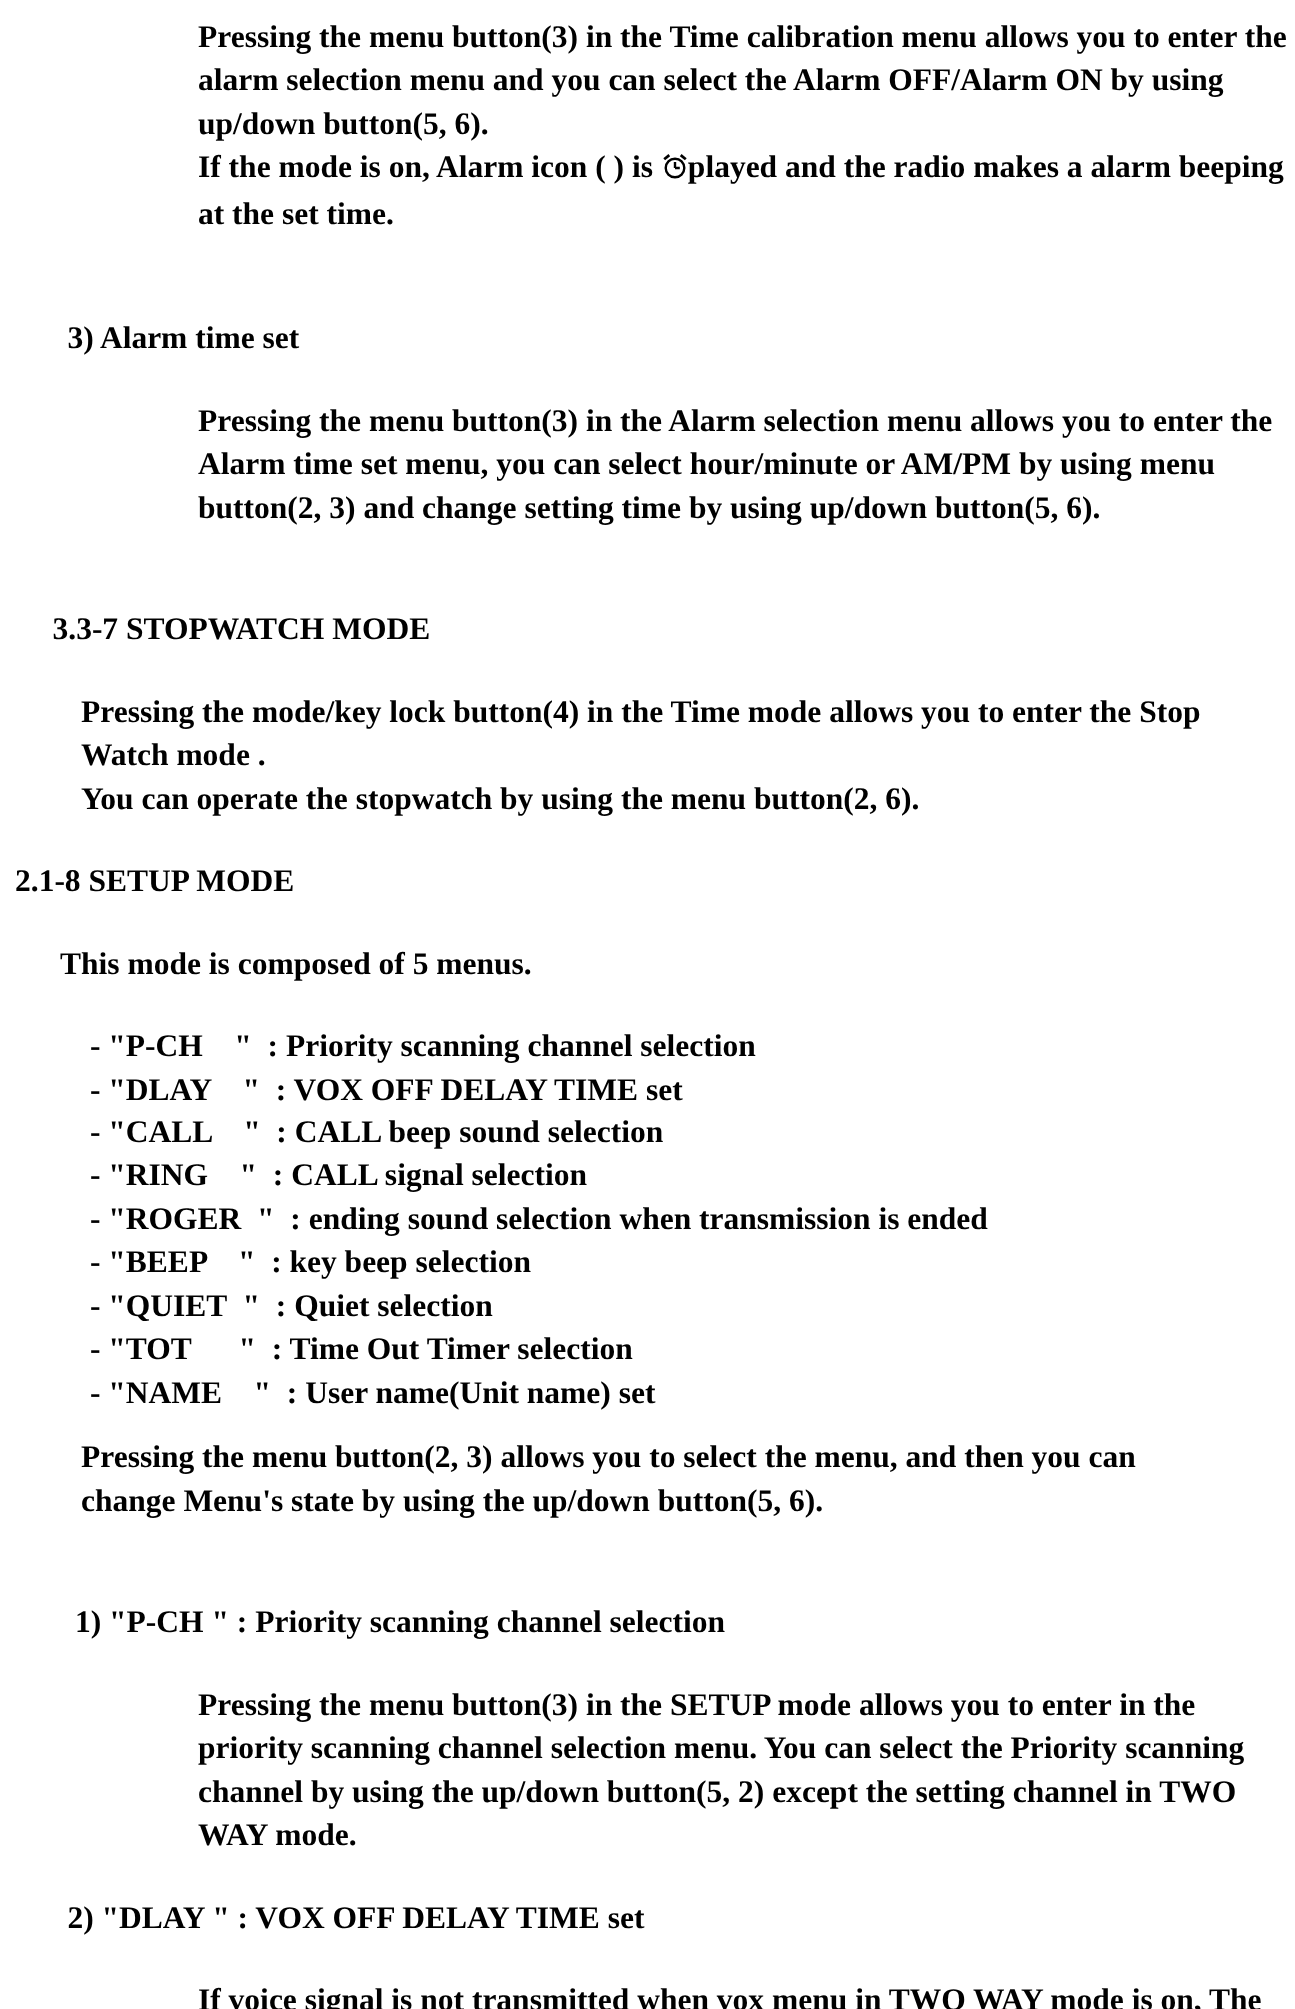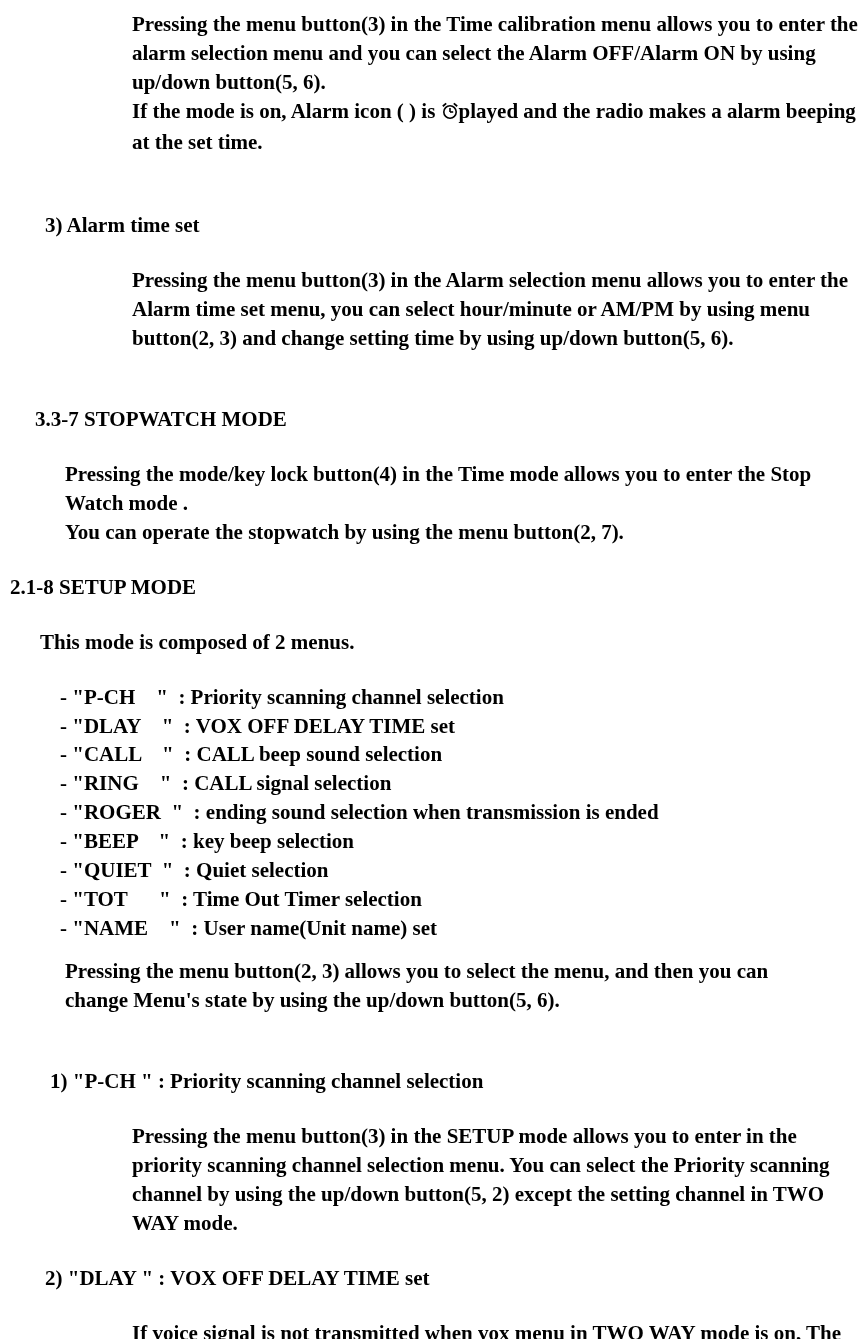--- a/index.html
+++ b/index.html
@@ -13,21 +13,21 @@
     font-size: 21px;
     font-weight: bold;
     color: #000;
     line-height: 1.38;
     padding: 10px 20px 40px 20px;
   }
   .para {
     margin: 0;
   }
   .block-indent-95 { margin-left: 112px; max-width: 740px; }
-  .block-indent-65 { margin-left: 45px; max-width: 770px; }
+  .block-indent-65 { margin-left: 34px; max-width: 770px; }
   .block-indent-40 { margin-left: 20px; max-width: 800px; }
   .block-indent-45 { margin-left: 25px; max-width: 795px; margin-top: 28px; }
   .block-indent-10 { margin-left: -10px; max-width: 830px; }
   .menu-list { margin-left: 40px; }
   .menu-list .row { white-space: pre; }
   .spacer-sm { height: 14px; }
   .spacer-md { height: 26px; }
   .spacer-xl { height: 52px; }
   .alarm-icon {
     display: inline-block;
@@ -52,27 +52,27 @@
 
 <div class="para block-indent-45">3)  Alarm time set</div>
 <div class="spacer-md"></div>
 <div class="para block-indent-95">Pressing the menu button(3) in the Alarm selection menu allows you to enter the Alarm time set menu, you can select hour/minute or AM/PM by using menu button(2, 3) and change setting time by using up/down button(5, 6).</div>
 
 <div class="spacer-xl"></div>
 
 <div class="para" style="margin-left:15px;">3.3-7      STOPWATCH MODE</div>
 <div class="spacer-md"></div>
 <div class="para block-indent-65">Pressing the mode/key lock button(4) in the Time mode allows you to enter the Stop Watch mode .</div>
-<div class="para block-indent-65">You can operate the stopwatch by using the menu button(2, 7).</div>
+<div class="para block-indent-65">You can operate the stopwatch by using the menu button(2, 6).</div>
 
 <div class="spacer-md"></div>
 
 <div class="para block-indent-10">2.1-8      SETUP MODE</div>
 <div class="spacer-md"></div>
-<div class="para block-indent-40">This mode is composed of 2 menus.</div>
+<div class="para block-indent-40">This mode is composed of 5 menus.</div>
 <div class="spacer-md"></div>
 
 <div class="menu-list" id="menu-list">
     <div class="row">- "P-CH    "  : Priority scanning channel selection</div>
     <div class="row">- "DLAY    "  : VOX OFF DELAY TIME set</div>
     <div class="row">- "CALL    "  : CALL beep sound selection</div>
     <div class="row">- "RING    "  : CALL signal selection</div>
     <div class="row">- "ROGER  "  : ending sound selection when transmission is ended</div>
     <div class="row">- "BEEP    "  : key beep selection</div>
     <div class="row">- "QUIET  "  : Quiet selection</div>

